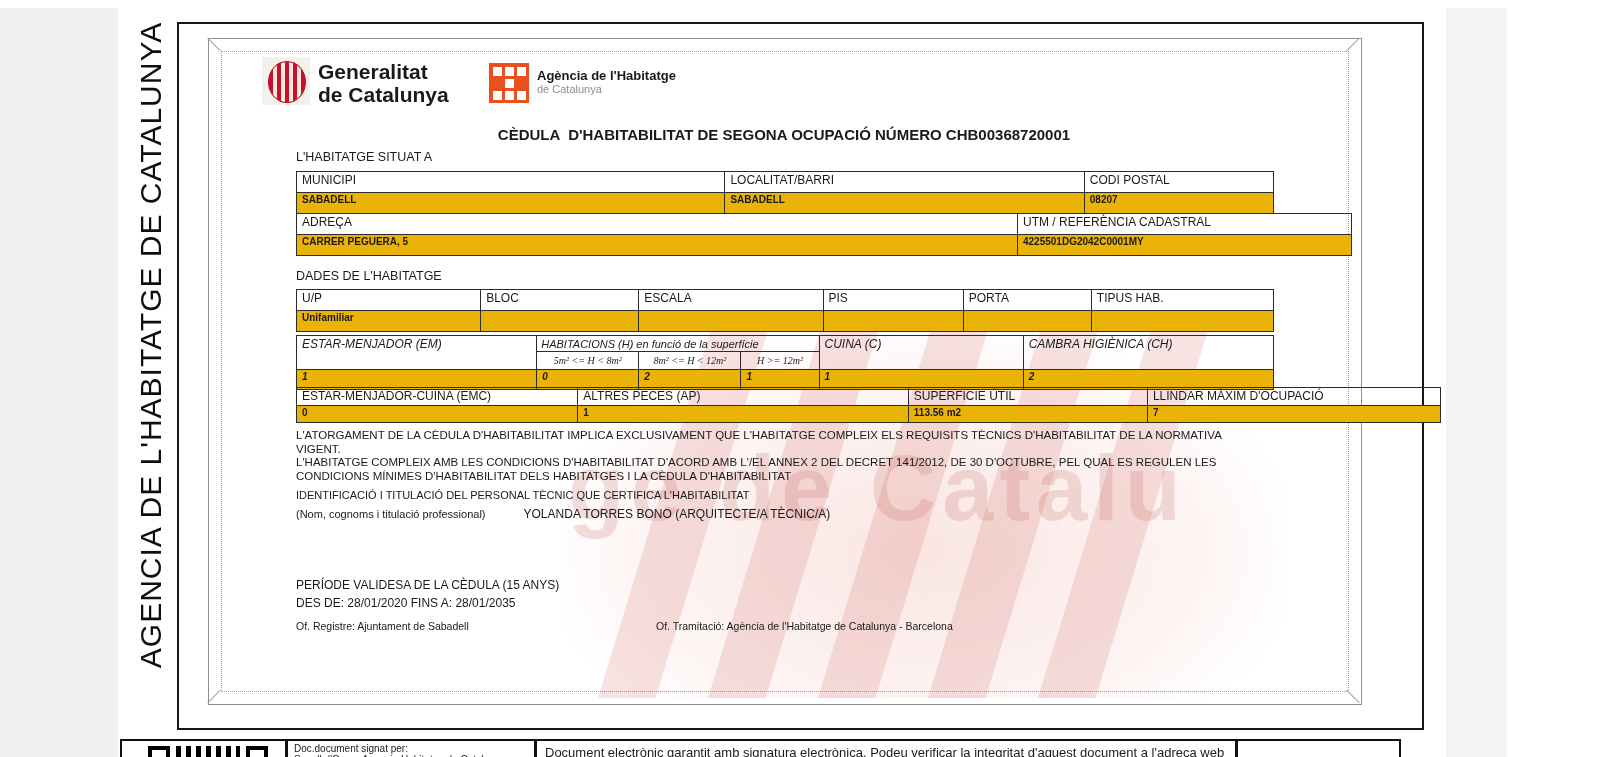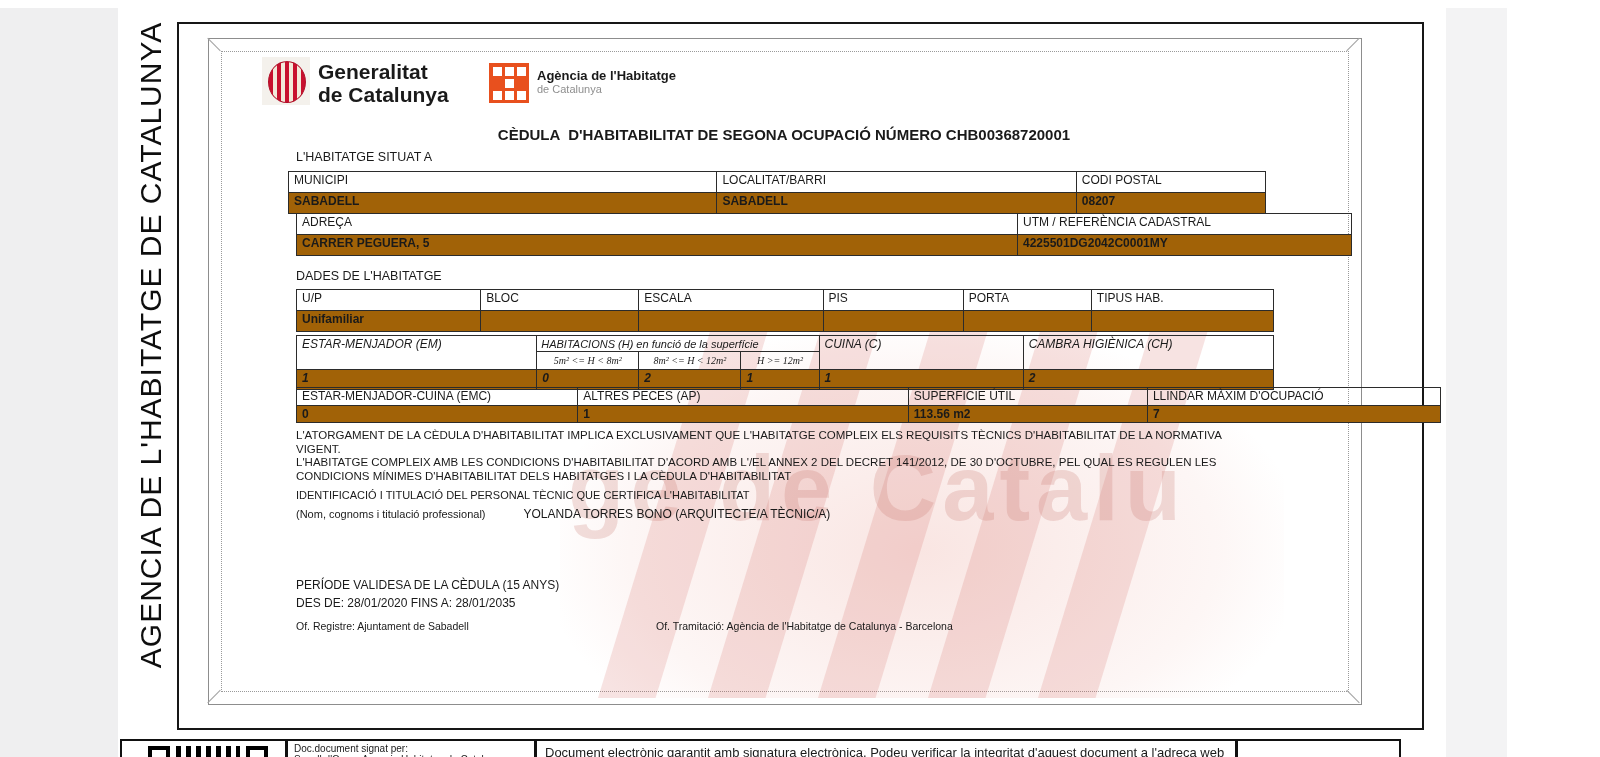--- a/index.html
+++ b/index.html
@@ -38,21 +38,21 @@
   #ag-logo .h{background:#e8501e;}
   #ag-text{left:537px;top:69px;z-index:2;}
   #ag-text .l1{font-size:13px;font-weight:bold;line-height:14px;}
   #ag-text .l2{font-size:11px;color:#8f8f8f;line-height:13px;}
   
   #doc-title{left:296px;top:126px;width:976px;text-align:center;font-size:15px;font-weight:bold;white-space:pre;z-index:2;}
   .seclabel{font-size:12.5px;z-index:2;}
   
   table.tbl{border-collapse:collapse;table-layout:fixed;position:absolute;z-index:2;background:transparent;}
   table.tbl td{border:1px solid #2b2b2b;padding:1px 5px;font-size:12px;overflow:hidden;white-space:nowrap;vertical-align:top;}
-  table.tbl td.vcell{background:#a16207;font-weight:bold;font-size:12px;}
+  table.tbl td.vcell{background:#eab308;font-weight:bold;font-size:10px;}
   table.tbl td.group{font-size:11px;padding:0 4px;height:15px;vertical-align:middle;}
   table.tbl td.formula{font-family:"Liberation Serif",serif;font-size:10px;text-align:center;padding:0 2px;height:17px;vertical-align:middle;}
   
   #legal{left:296px;top:429px;width:956px;font-size:11.5px;line-height:13.5px;z-index:2;}
   #legal p{margin:0;}
   #tech-heading{left:296px;top:489px;font-size:11px;z-index:2;}
   #tech-line{left:296px;top:507px;z-index:2;display:flex;gap:38px;align-items:baseline;}
   #tech-line .lbl{font-size:11px;}
   #tech-line .name{font-size:12px;}
   #validity{left:296px;top:576px;font-size:12px;line-height:18px;z-index:2;}
@@ -119,21 +119,21 @@
   </div>
   <div class="abs" id="ag-text">
     <div class="l1">Agència de l'Habitatge</div>
     <div class="l2">de Catalunya</div>
   </div>
 
   <div class="abs" id="doc-title">CÈDULA  D'HABITABILITAT DE SEGONA OCUPACIÓ NÚMERO CHB00368720001</div>
 
   <div class="abs seclabel" style="left:296px;top:150px;">L'HABITATGE SITUAT A</div>
 
-  <table class="tbl" style="left:288px;top:171px;width:978px;">
+  <table class="tbl" style="left:296px;top:171px;width:978px;">
     <colgroup>
         <col style="width:428px">
         <col style="width:359px">
         <col style="width:189px">
       </colgroup>
     <tbody>
         <tr style="height:21px;">
       <td>MUNICIPI</td>
       <td>LOCALITAT/BARRI</td>
       <td>CODI POSTAL</td>

